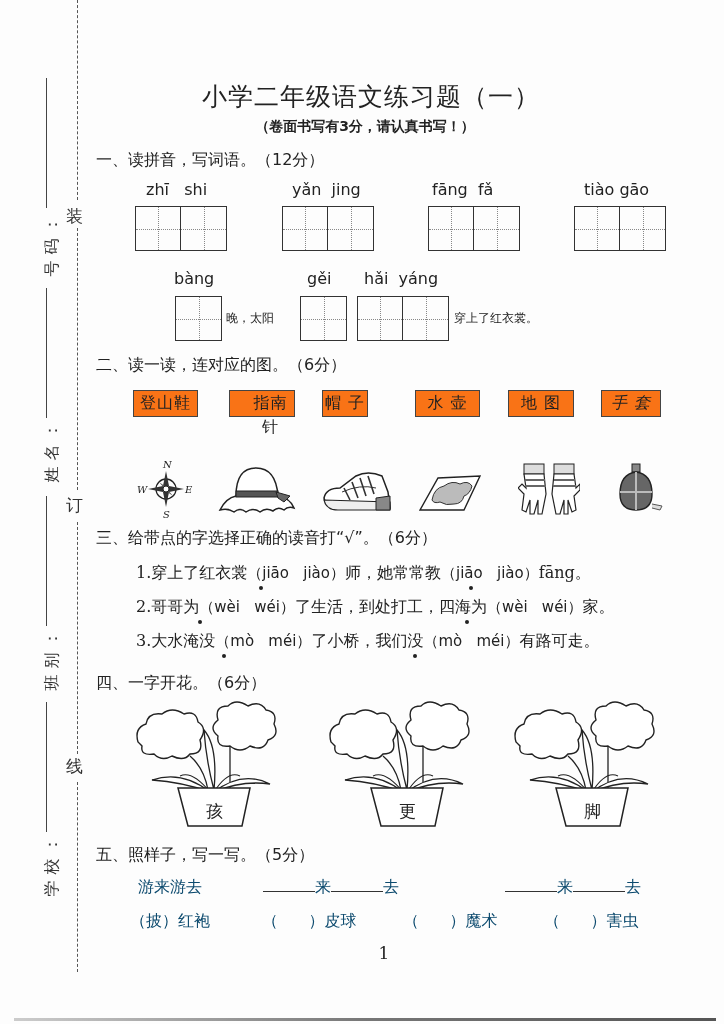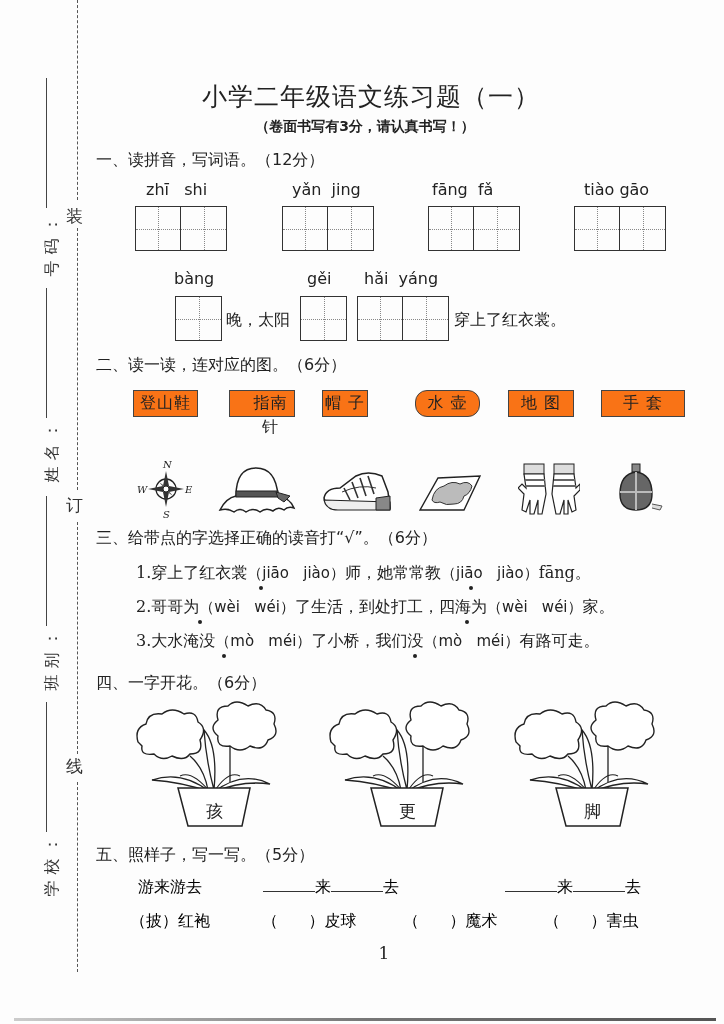--- a/index.html
+++ b/index.html
@@ -19,33 +19,33 @@
   .sec-head { position: absolute; left: 96px; font-family: "DejaVu Sans", "Liberation Sans", sans-serif; font-size: 16px; color: #222; }
 
   .pinyin { position: absolute; font-family: "DejaVu Sans", sans-serif; font-size: 16px; color: #222; }
 
   .grid-box { position: absolute; display: flex; border: 1.5px solid #333; height: 45px; }
   .cell { width: 45px; height: 100%; position: relative; border-right: 1.2px solid #333; }
   .cell:last-child { border-right: none; }
   .cell::before { content: ""; position: absolute; left: 50%; top: 0; bottom: 0; border-left: 1px dotted #888; }
   .cell::after { content: ""; position: absolute; top: 50%; left: 0; right: 0; border-top: 1px dotted #888; }
 
-  .inline-text { position: absolute; font-size: 16px; color: #222; }
+  .inline-text { position: absolute; font-size: 12px; color: #222; }
 
   .word-tag { position: absolute; top: 390px; height: 27px; border: 1.5px solid #444; background: #f97316; font-size: 16px; line-height: 24px; text-align: center; color: #222; letter-spacing: 1px; }
 
   .pic { position: absolute; top: 458px; height: 62px; }
 
   .q-line { position: absolute; left: 136px; font-size: 16px; color: #222; white-space: nowrap; font-family: "DejaVu Serif", serif; }
   .q-line .py { font-family: "DejaVu Sans", sans-serif; font-size: 15px; }
   .dot { position: absolute; width: 4px; height: 4px; background: #222; border-radius: 50%; }
 
   .pot-text { position: absolute; font-size: 17px; color: #222; }
 
-  .fill-line { position: absolute; font-size: 16px; color: #000000; white-space: nowrap; }
+  .fill-line { position: absolute; font-size: 16px; color: #0c4a6e; white-space: nowrap; }
   .blank { display: inline-block; border-bottom: 1px solid #333; width: 52px; height: 14px; vertical-align: baseline; }
 
   .page-num { position: absolute; top: 943px; left: 0; width: 724px; text-align: center; font-size: 17px; color: #222; padding-left: 44px; }
   .bottom-rule { position: absolute; left: 14px; right: 8px; top: 1018px; height: 3px; background: linear-gradient(to right, #ccc, #777, #555); }
 </style>
 </head>
 <body>
 
 <div class="dash-line" style="top:0; height:200px;"></div>
 <div class="bind-char" style="top:205px;">装</div>
@@ -108,23 +108,23 @@
     <div class="cell"></div>
     <div class="cell"></div>
   </div>
 <div class="inline-text" style="left:454px; top:310px;">穿上了红衣裳。</div>
 
 <div class="sec-head" style="top:355px;">二、读一读，连对应的图。（6分）</div>
 
 <div class="word-tag" style="left:133px; width:65px;">登山鞋</div>
 <div class="word-tag" style="left:229px; width:66px;padding-left:17px;">指南针</div>
 <div class="word-tag" style="left:322px; width:46px;">帽 子</div>
-<div class="word-tag" style="left:415px; width:65px;border-radius:12px;">水 壶</div>
+<div class="word-tag" style="left:415px; width:65px;">水 壶</div>
 <div class="word-tag" style="left:508px; width:66px;">地 图</div>
-<div class="word-tag" style="left:601px; width:84px;">手 套</div>
+<div class="word-tag" style="left:601px; width:60px;font-style:italic;">手 套</div>
 
 <svg class="pic" style="left:136px; width:60px;" viewBox="0 0 60 62">
   <text x="27" y="10" font-size="10" font-style="italic" font-family="DejaVu Serif, serif" fill="#222">N</text>
   <text x="27" y="60" font-size="10" font-style="italic" font-family="DejaVu Serif, serif" fill="#222">S</text>
   <text x="1" y="35" font-size="10" font-style="italic" font-family="DejaVu Serif, serif" fill="#222">W</text>
   <text x="49" y="35" font-size="10" font-style="italic" font-family="DejaVu Serif, serif" fill="#222">E</text>
   <circle cx="30" cy="31" r="10" fill="none" stroke="#222" stroke-width="1.3"></circle>
   <polygon points="30,13 33,28 30,31 27,28" fill="#333"></polygon>
   <polygon points="30,49 33,34 30,31 27,34" fill="#333"></polygon>
   <polygon points="12,31 27,28 30,31 27,34" fill="#333"></polygon>

